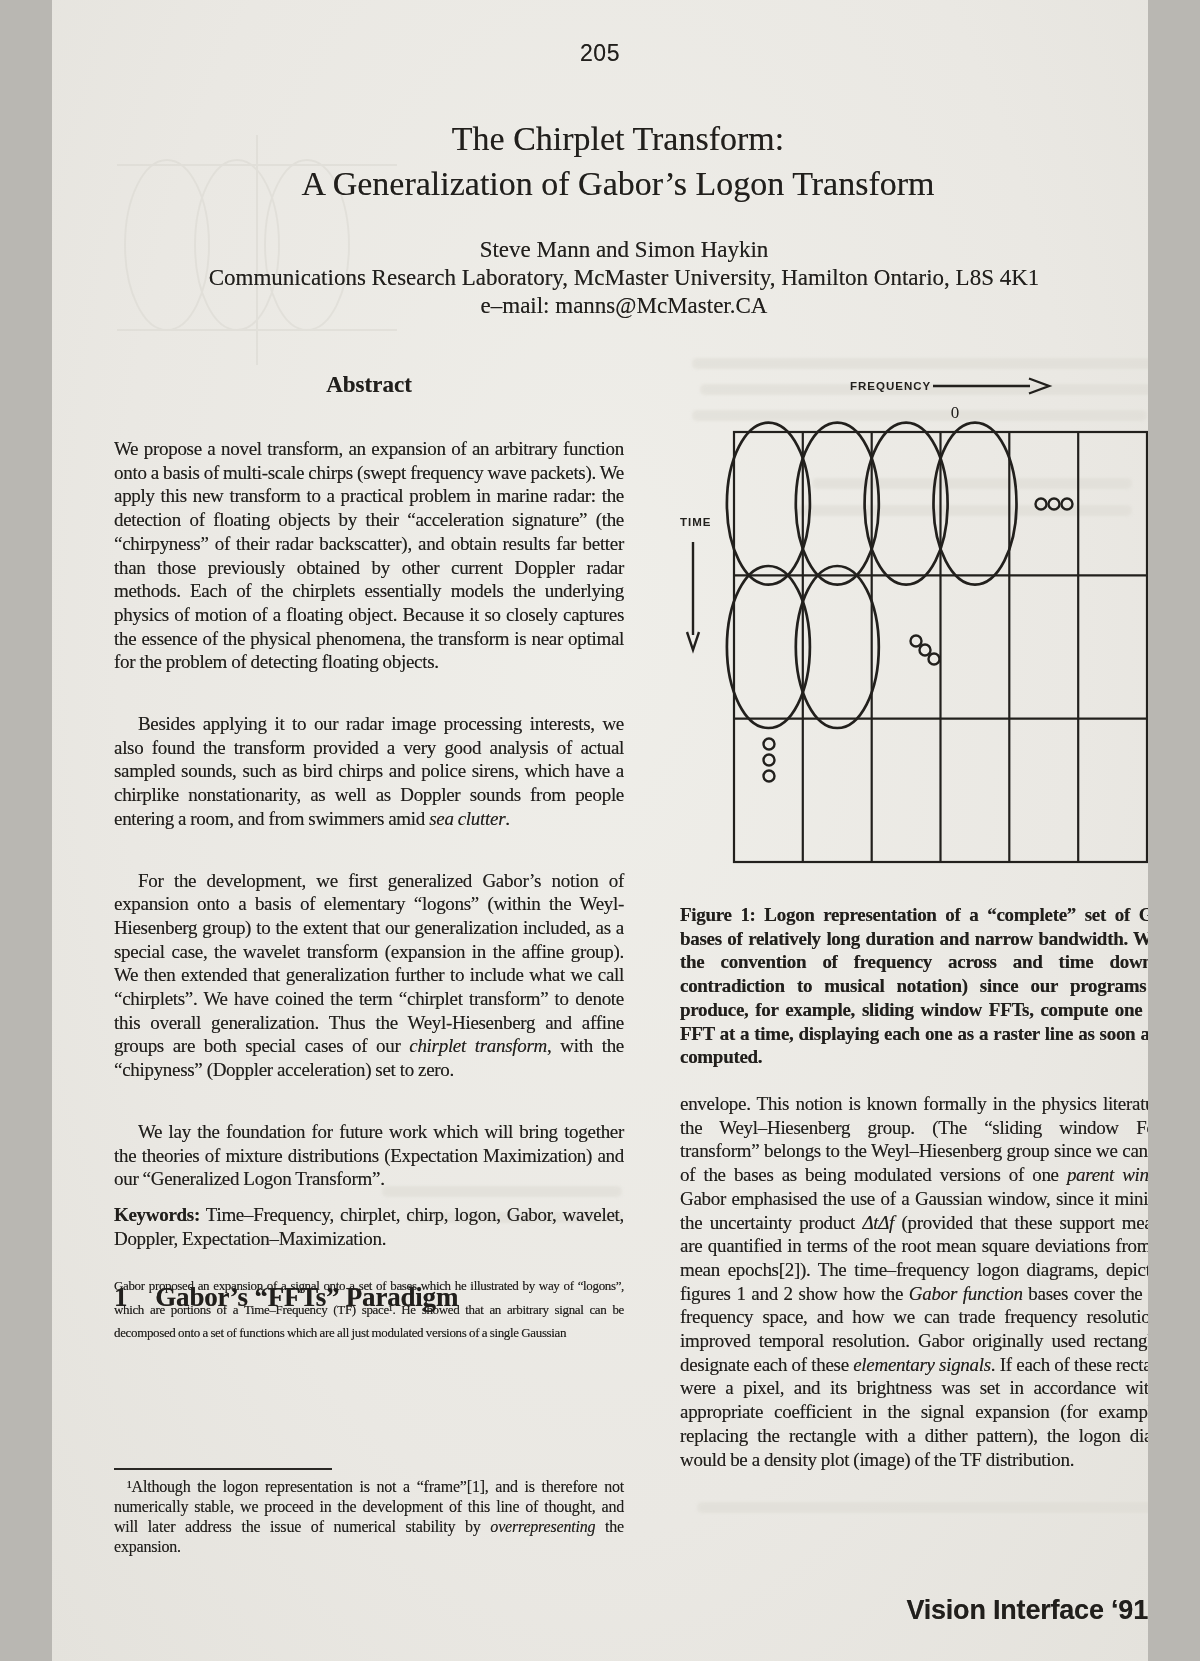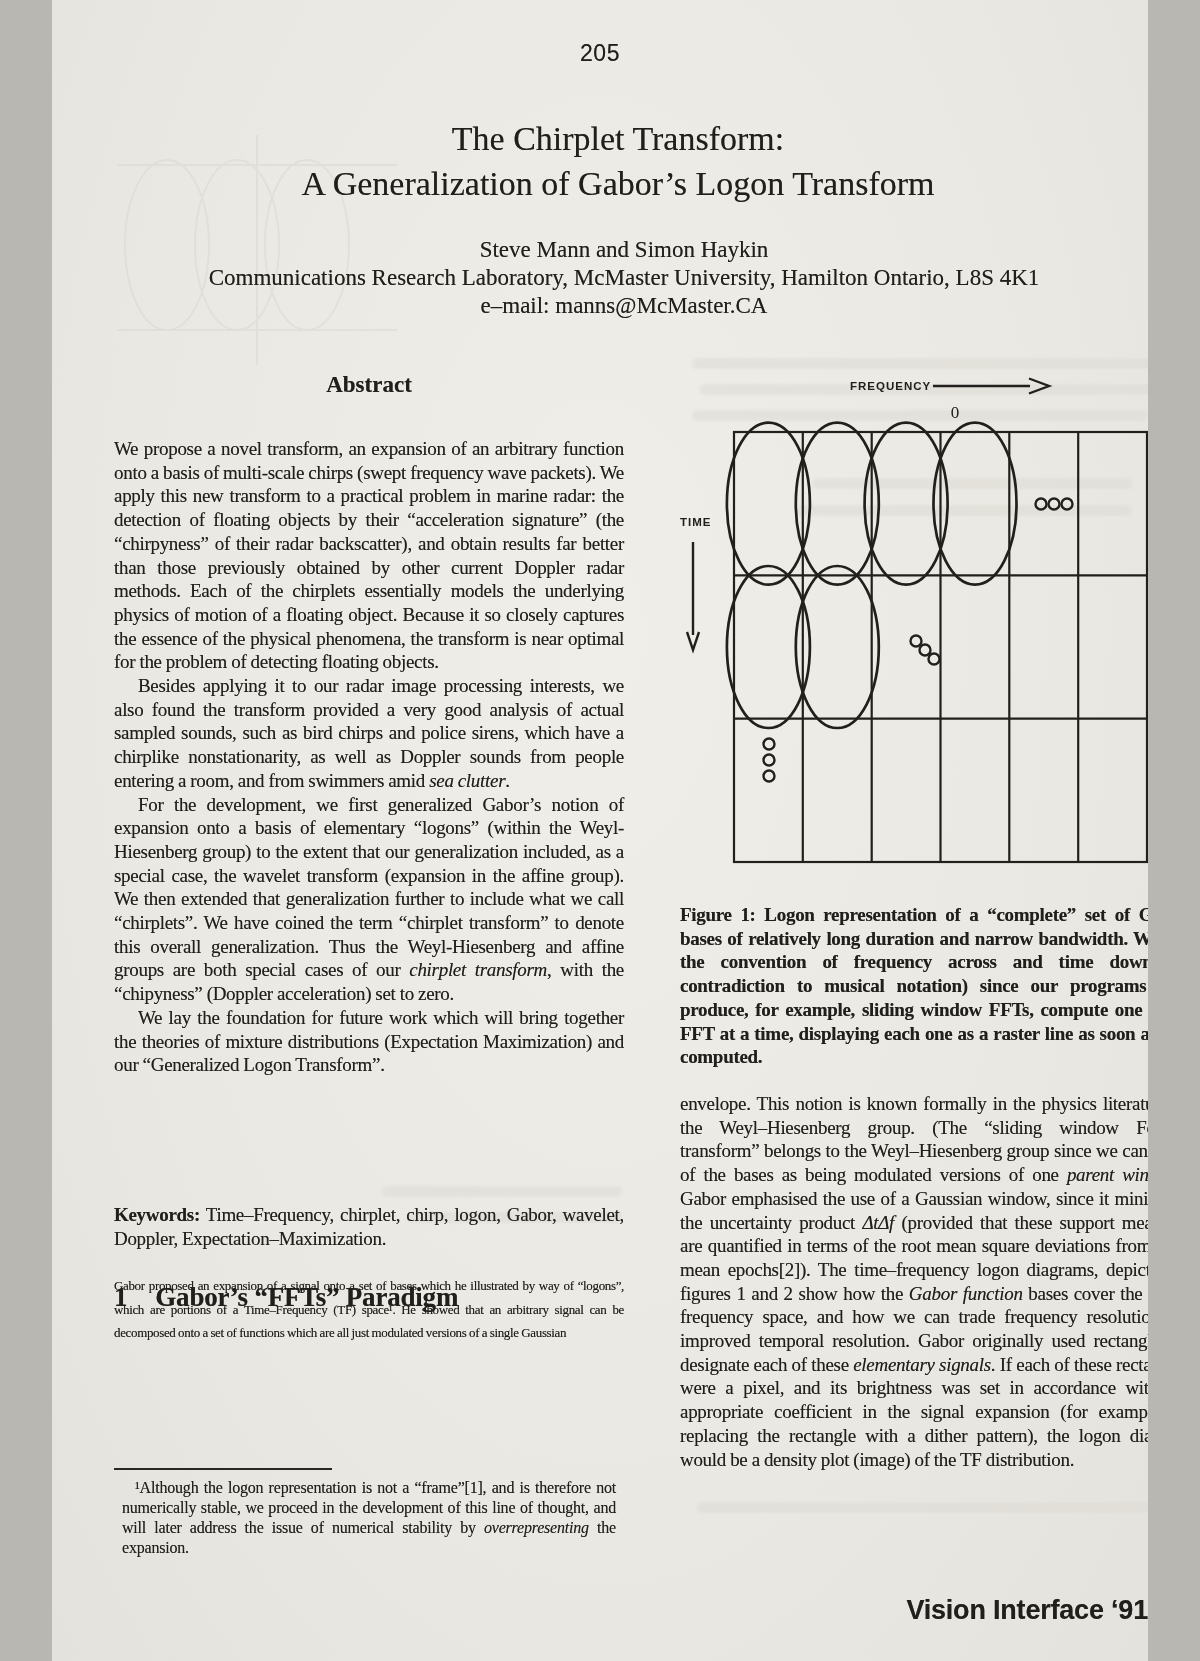--- a/index.html
+++ b/index.html
@@ -36,38 +36,38 @@
   .rightx{ left:628px; }
 
   .abstract-heading{
     top:372px;text-align:center;font-weight:bold;font-size:23px;
   }
   .body-text{
     font-size:19px;line-height:23.7px;letter-spacing:-.3px;word-spacing:-.3px;
     text-align:justify;
   }
   .body-text p{ margin:0; }
-  .body-text p + p{ text-indent:24px; }
+  .body-text p + p{ text-indent:24px;margin-top:38px; }
   .abstract-body{ top:437px; }
 
   .keywords{ top:1203px; }
   .keywords .kw-label{ font-weight:bold; }
 
   .section-heading{
     top:1282px;font-weight:bold;font-size:27px;letter-spacing:-.2px;
     display:flex;
   }
   .section-heading .sec-num{ margin-right:28px; }
   .section-body{ top:1274px;font-size:13px;letter-spacing:-.35px; }
 
   .footnote{ top:1468px; }
   .fn-rule{ width:218px;border:0;border-top:2px solid #2a2825;margin:0 0 7px 0; }
   .fn-text{
     font-size:16px;line-height:20px;letter-spacing:-.2px;text-align:justify;
-    text-indent:13px;margin:8px;
+    text-indent:13px;margin:0;
   }
 
   .figure-wrap{ top:352px; }
   .fig-caption{ top:903px;font-weight:bold; }
   .right-body{ top:1092px; }
 
   .conf-footer{
     top:1595px;left:0;right:0;text-align:right;
     font-family:"Liberation Sans","DejaVu Sans",sans-serif;
     font-weight:bold;font-size:27px;letter-spacing:-.2px;

